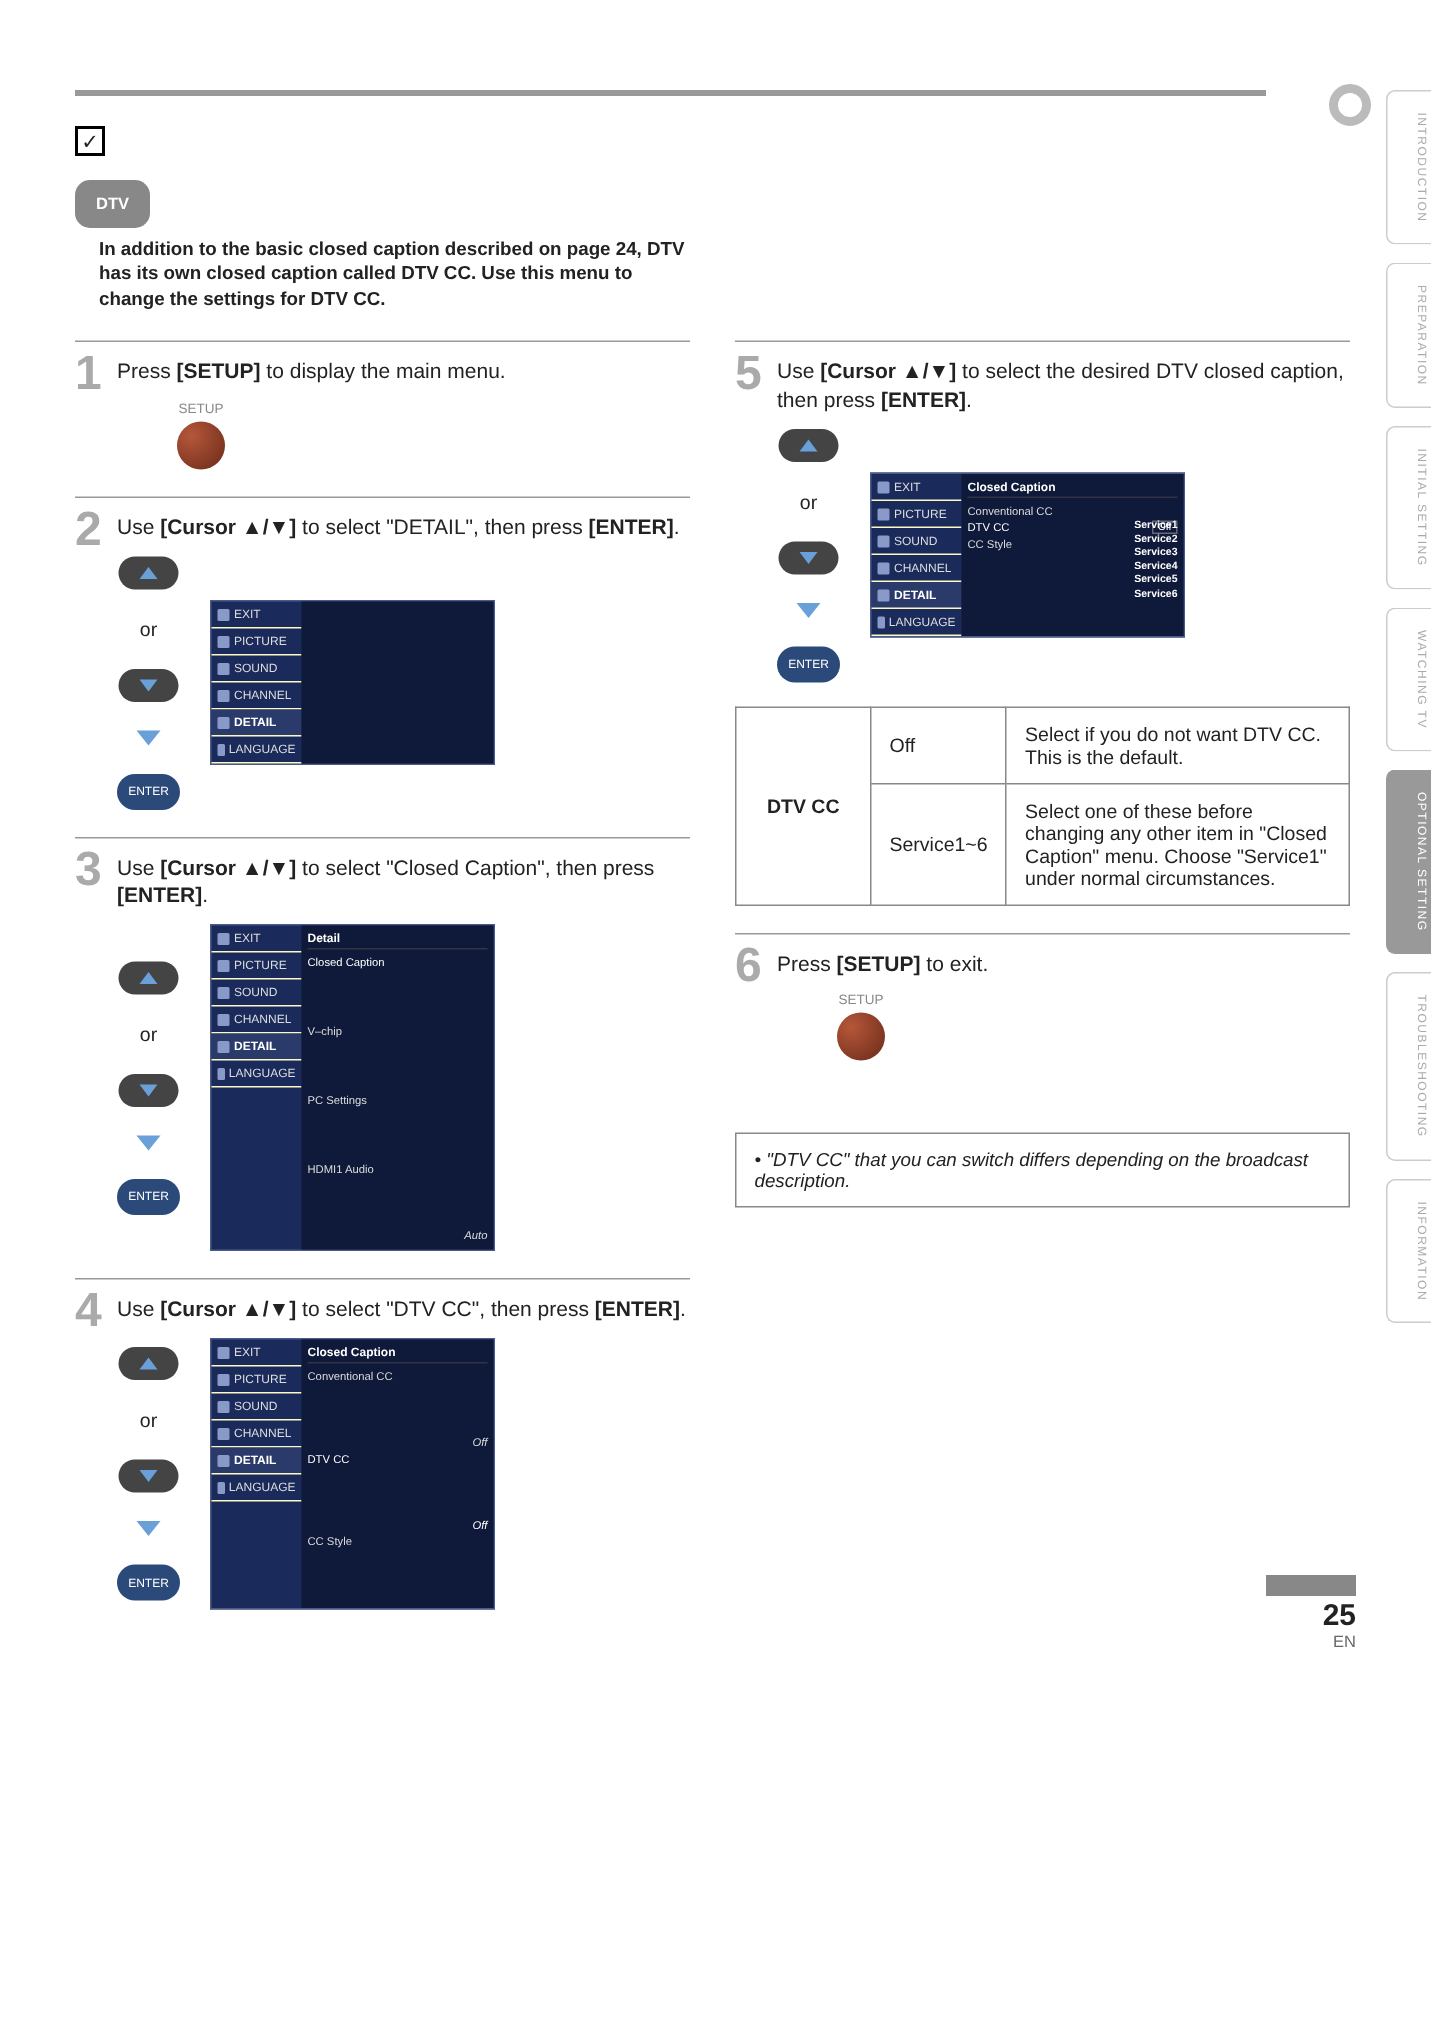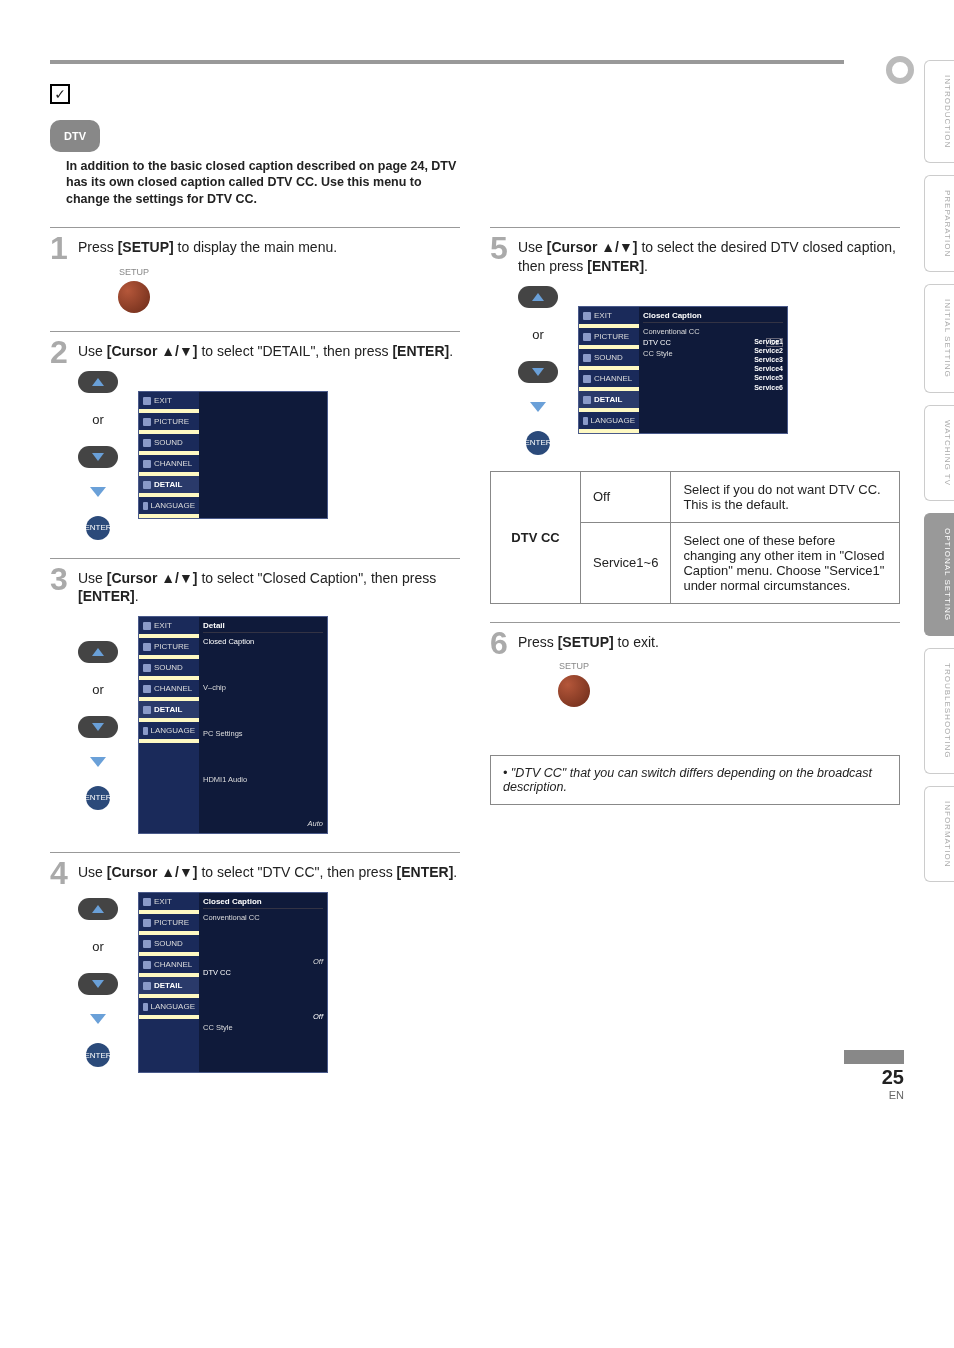--- a/index.html
+++ b/index.html
@@ -122,21 +122,21 @@
   .arrow-up, .arrow-down {
     width: 0; height: 0;
     border-left: 6px solid transparent;
     border-right: 6px solid transparent;
   }
   .arrow-up { border-bottom: 8px solid #6aa0d8; }
   .arrow-down { border-top: 8px solid #6aa0d8; }
   .tri { width:0;height:0;border-left:8px solid transparent;border-right:8px solid transparent; }
   .tri.down { border-top: 10px solid #6aa0d8; }
   .enter-btn {
-    width: 24px; height: 24px;
+    width: 42px; height: 24px;
     border-radius: 12px;
     background: #2b4a7a;
     color: #fff;
     font-size: 8px;
     display:flex;align-items:center;justify-content:center;
   }
   .setup-label {
     font-size: 9px;
     color: #888;
     text-align: center;
@@ -155,21 +155,21 @@
     font-size: 8px;
     color: #ddd;
     display: flex;
   }
   .osd-left {
     width: 60px;
     display:flex;flex-direction:column;
   }
   .osd-tab {
     padding: 4px 4px;
-    border-bottom: 4px solid #fef9c3;
+    border-bottom: 1px solid #fef9c3;
     display:flex;align-items:center;gap:3px;
   }
   .osd-tab.sel { background: #2a3a6a; color:#fff; font-weight:bold; }
   .osd-right {
     flex: 1;
     background: #0f1a3a;
     padding: 4px;
   }
   .osd-header {
     color:#fff;font-weight:bold;

